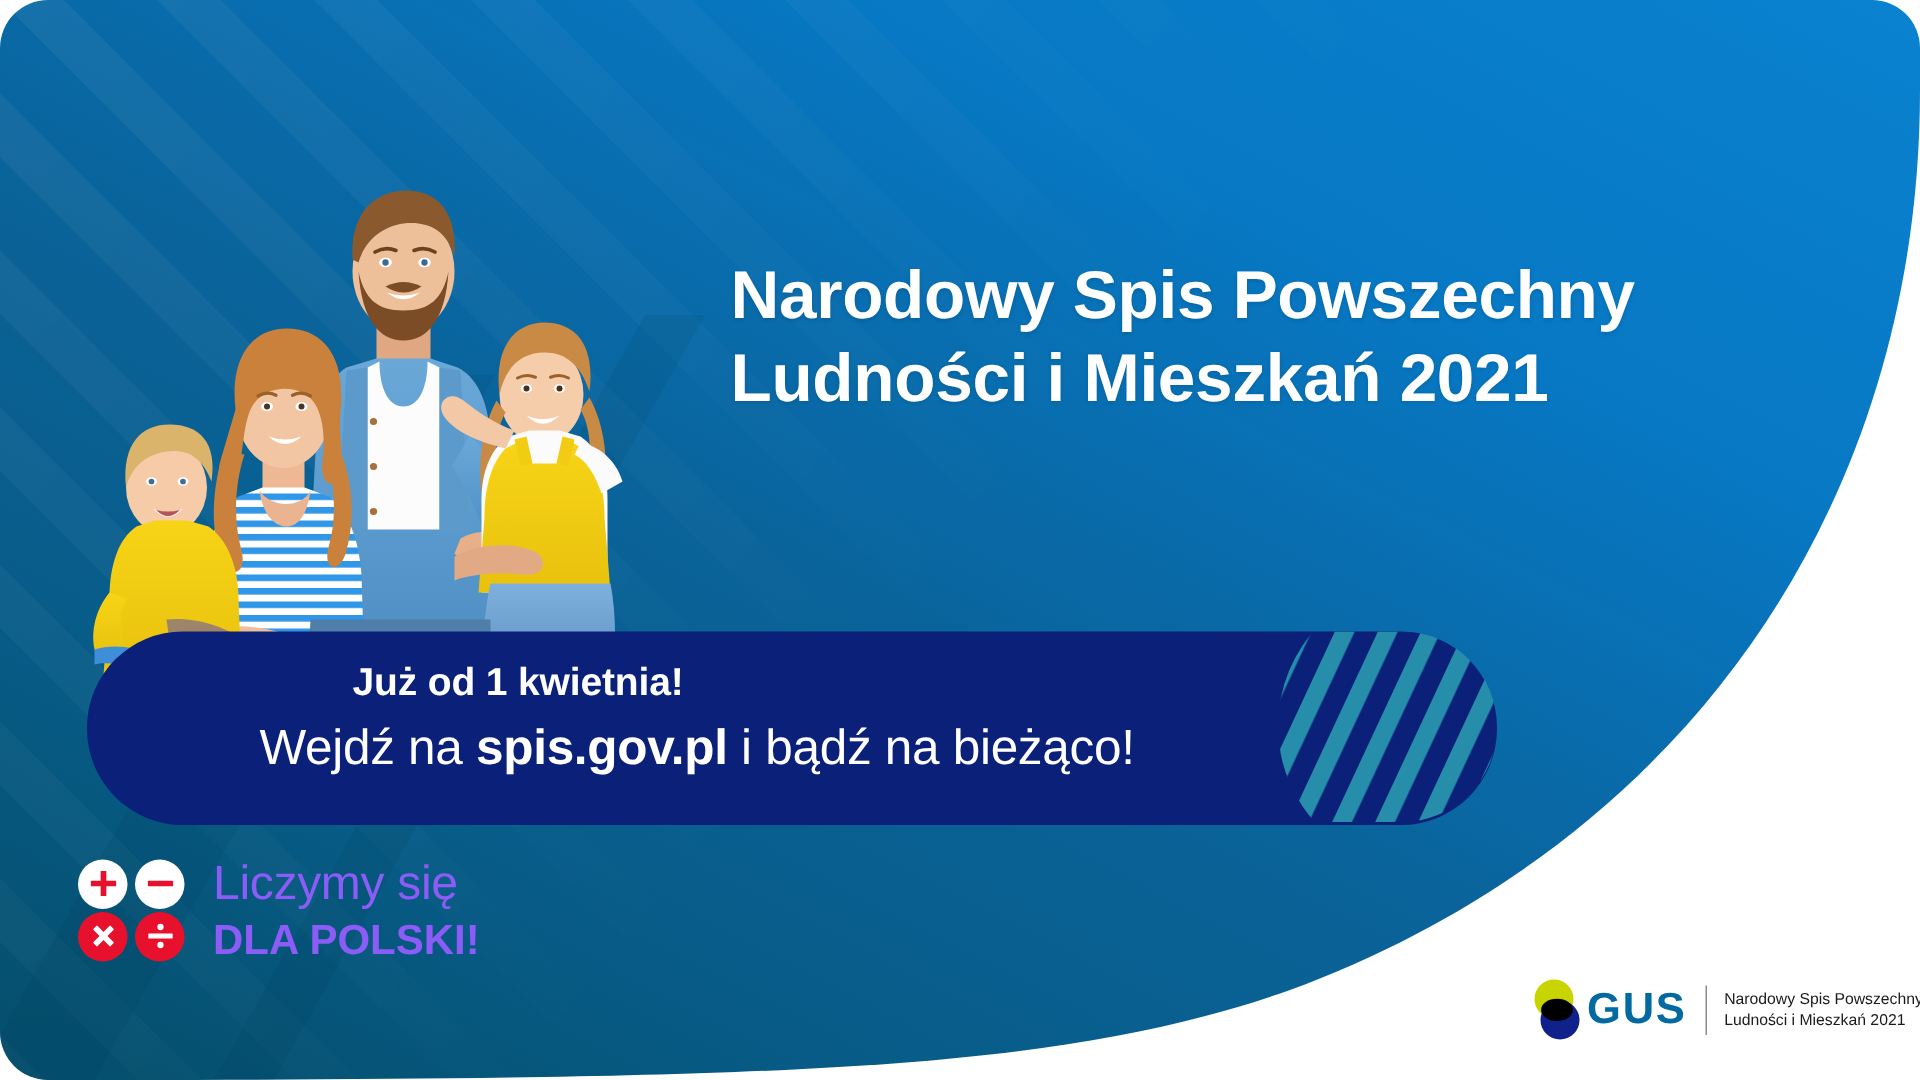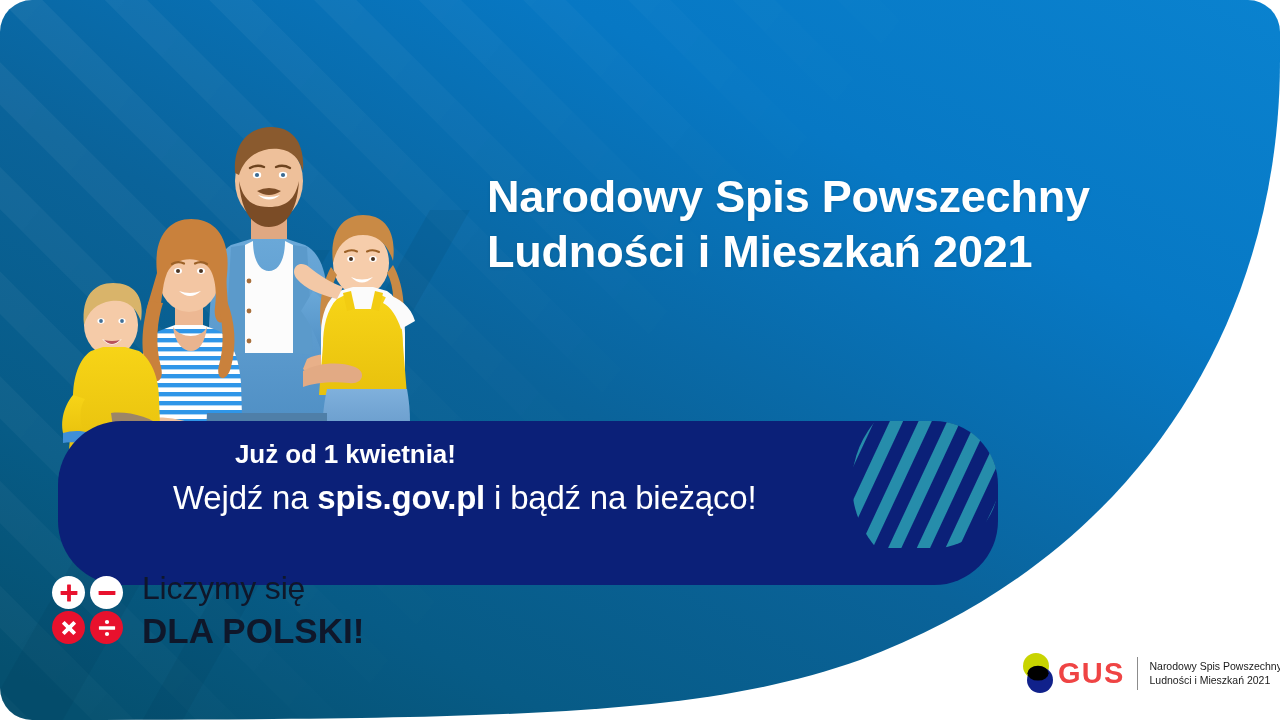--- a/index.html
+++ b/index.html
@@ -51,21 +51,21 @@
     width: 375px;
     height: 355px;
   }
 
   
   .banner {
     position: absolute;
     left: 58px;
     top: 421px;
     width: 940px;
-    height: 164px;
+    height: 129px;
     background: #0b2078;
     border-radius: 64px;
     overflow: visible;
   }
   .banner-clip {
     position: absolute;
     left: 0; top: 0;
     width: 940px; height: 127px;
     border-radius: 64px;
     overflow: hidden;
@@ -111,37 +111,37 @@
   .mcircle {
     width: 33px; height: 33px;
     border-radius: 50%;
     display: flex;
     align-items: center;
     justify-content: center;
   }
   .mcircle.white { background: #ffffff; }
   .mcircle.red { background: #e8112d; }
 
-  .slogan-text { color: #0f172a; line-height: 1.0; }
+  .slogan-text { color: #8b5cf6; line-height: 1.0; }
   .slogan-l1 { font-size: 32px; font-weight: normal; letter-spacing: -0.2px; }
-  .slogan-l2 { font-size: 35px; font-weight: bold; margin-top: 9px; letter-spacing: 0px; text-align: right; }
+  .slogan-l2 { font-size: 28px; font-weight: bold; margin-top: 9px; letter-spacing: 0px; text-align: right; }
 
   
   .gus {
     position: absolute;
     left: 1019px;
     top: 652px;
     display: flex;
     align-items: center;
   }
   .gus-mark { width: 38px; height: 42px; }
   .gus-word {
     font-size: 29px;
     font-weight: bold;
-    color: #ef4444;
+    color: #0369a1;
     letter-spacing: 1.2px;
     margin-left: 1px;
   }
   .gus-div {
     width: 1px;
     height: 33px;
     background: #8c8c8c;
     margin: 0 11px 0 13px;
   }
   .gus-sub {

